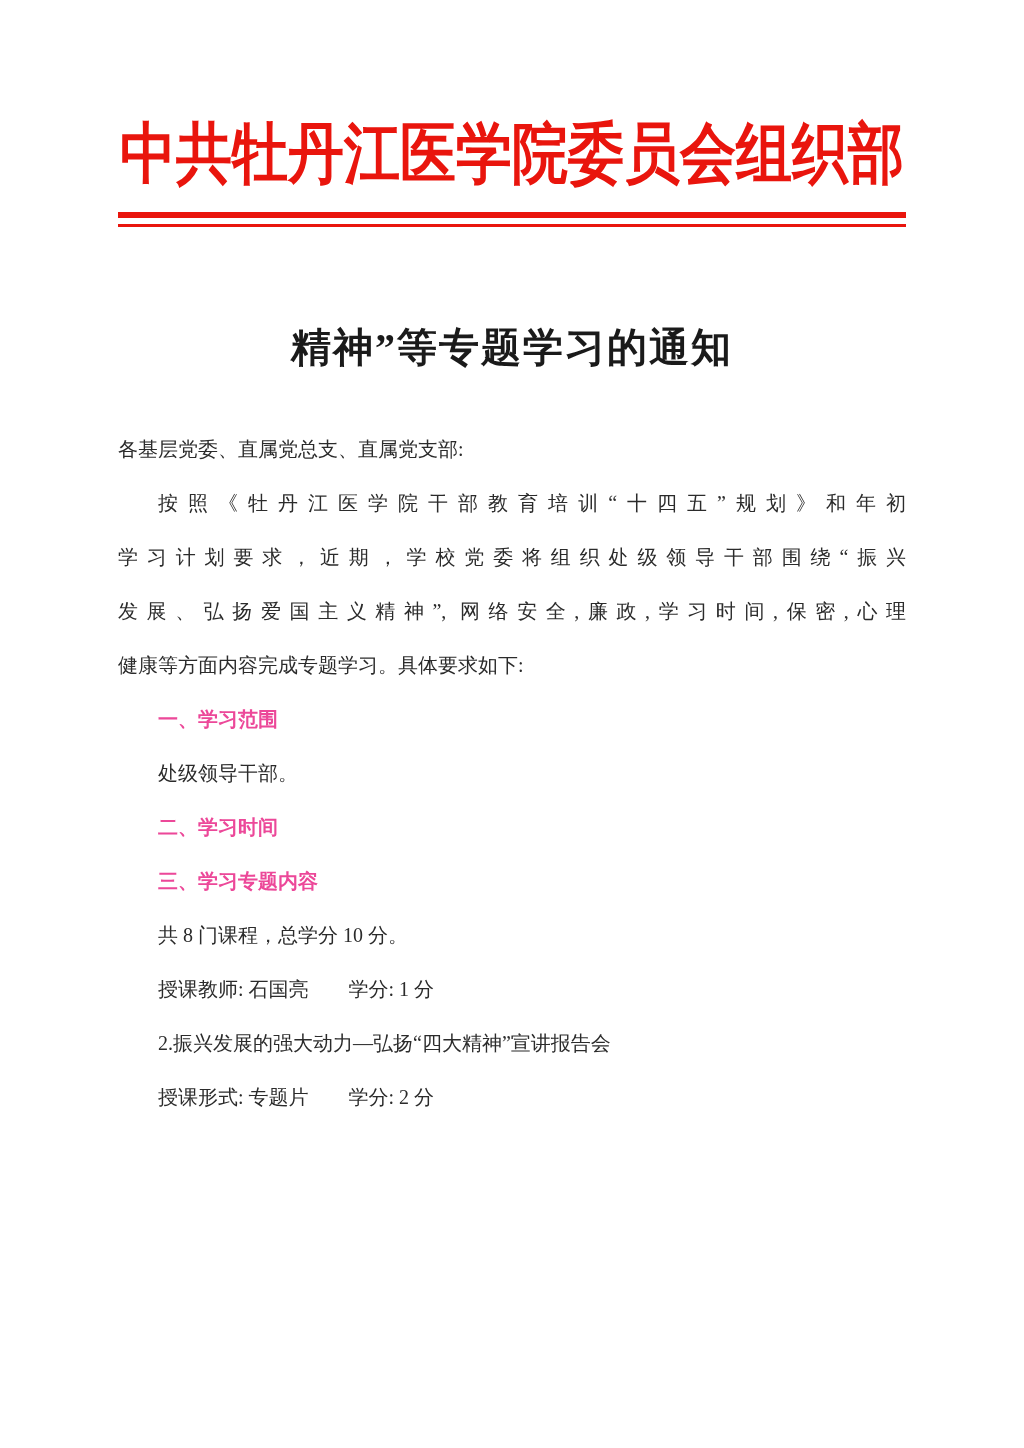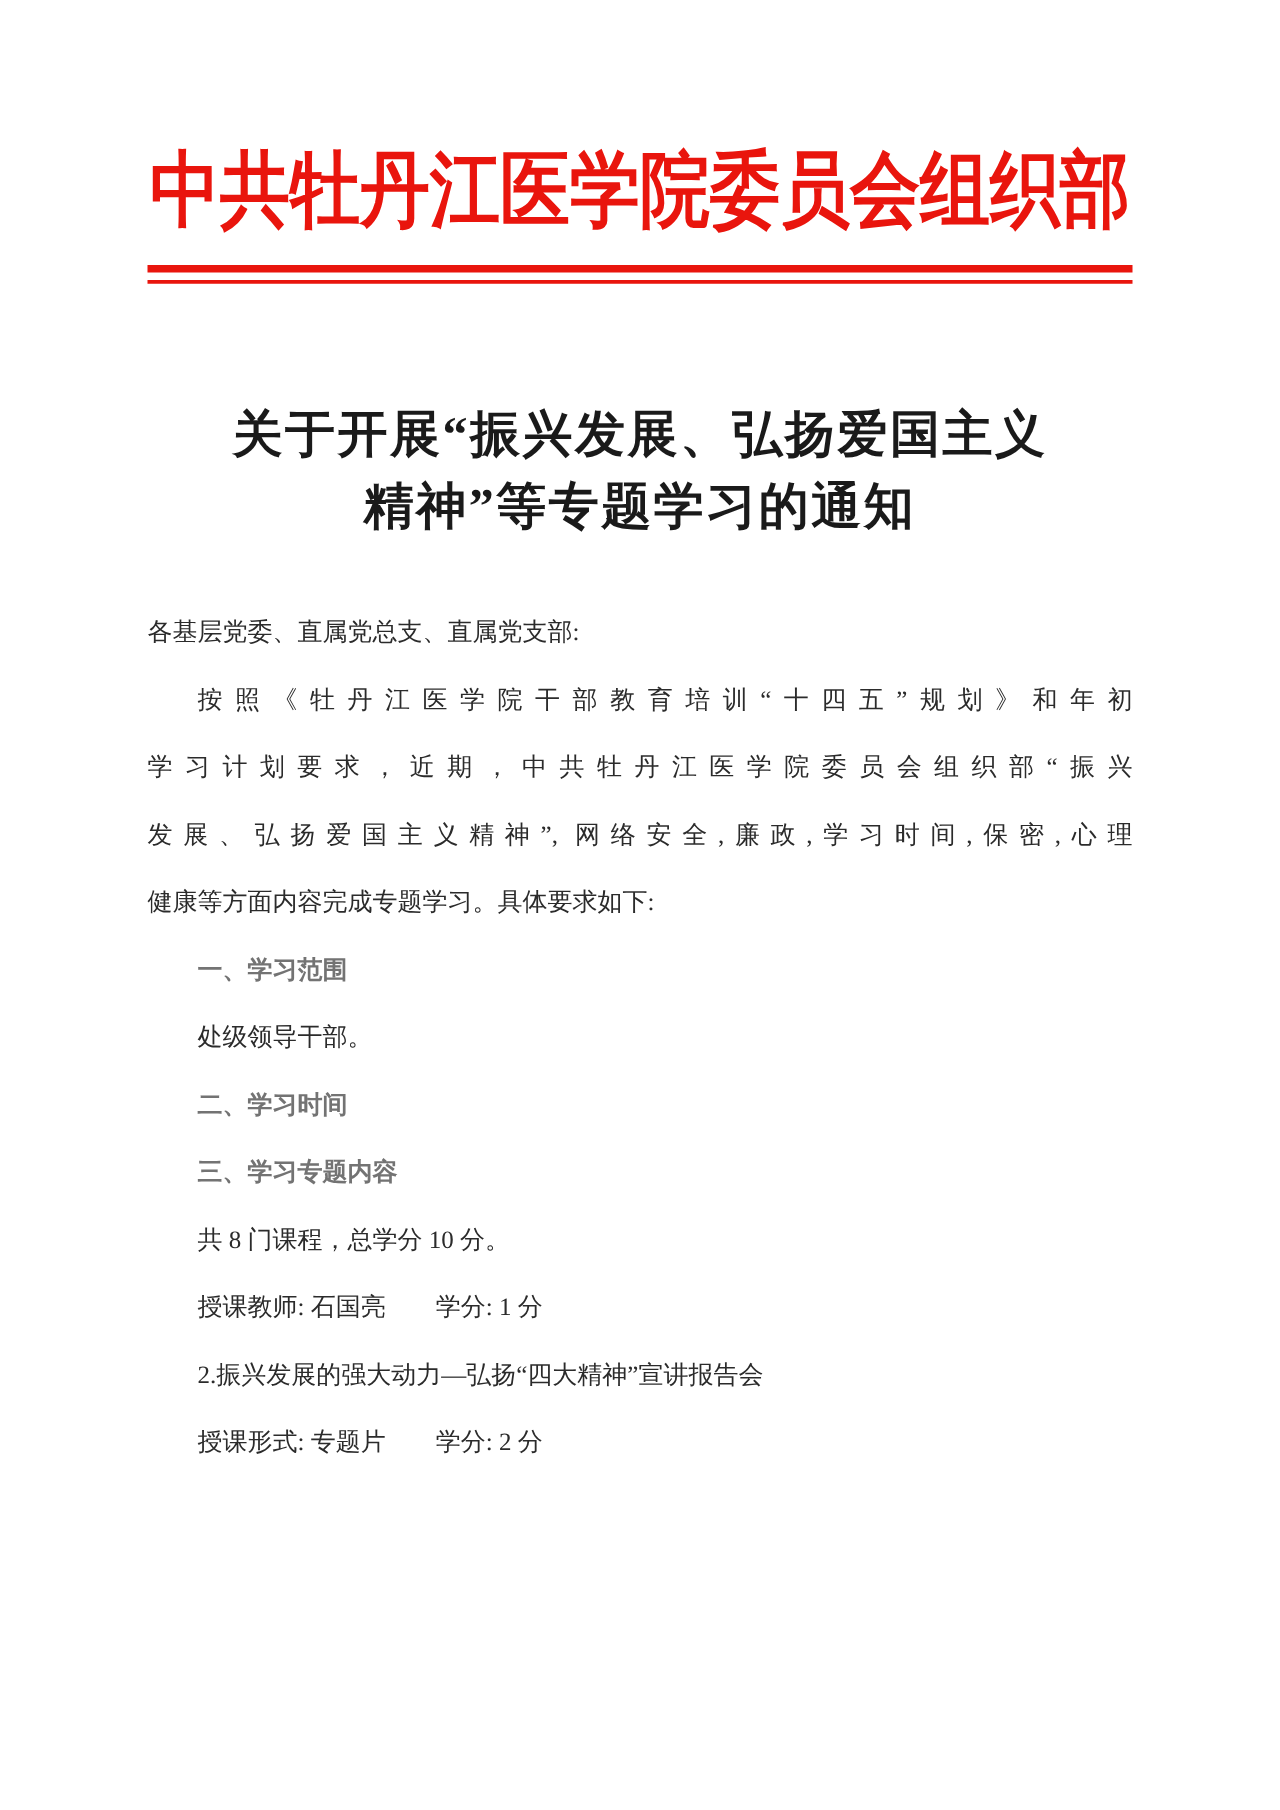--- a/index.html
+++ b/index.html
@@ -48,45 +48,44 @@
     font-size: 20px;
     line-height: 54px;
     color: #2b2b2b;
   }
   .ln { min-height: 54px; }
   .indent { text-indent: 2em; }
   .justify { text-align: justify; text-align-last: justify; }
   .heading {
     font-family: "Liberation Sans", "DejaVu Sans", sans-serif;
     font-weight: bold;
-    color: #737373;
+    color: #ec4899;
   }
 </style>
 </head>
 <body>
 
 <div class="page">
 
   <div class="org-name" style="color: rgb(233, 21, 13);">中共牡丹江医学院委员会组织部</div>
 
   <div class="rules">
     <div class="rule-thick" style="background: rgb(233, 21, 13);"></div>
     <div class="rule-gap"></div>
     <div class="rule-thin" style="background: rgb(233, 21, 13);"></div>
   </div>
 
   <div class="doc-title">
-    <div>关于开展“振兴发展、弘扬爱国主义</div>
     <div>精神”等专题学习的通知</div>
   </div>
 
   <div class="body-text">
     <div class="ln">各基层党委、直属党总支、直属党支部:</div>
     <div class="ln indent justify">按照《牡丹江医学院干部教育培训“十四五”规划》和年初</div>
-    <div class="ln justify">学习计划要求，近期，中共牡丹江医学院委员会组织部“振兴</div>
+    <div class="ln justify">学习计划要求，近期，学校党委将组织处级领导干部围绕“振兴</div>
     <div class="ln justify">发展、弘扬爱国主义精神”, 网络安全,廉政,学习时间,保密,心理</div>
     <div class="ln">健康等方面内容完成专题学习。具体要求如下:</div>
     <div class="ln indent heading">一、学习范围</div>
     <div class="ln indent">处级领导干部。</div>
     <div class="ln indent heading">二、学习时间</div>
     <div class="ln indent heading">三、学习专题内容</div>
     <div class="ln indent">共 8 门课程，总学分 10 分。</div>
     <div class="ln indent">授课教师: 石国亮　　学分: 1 分</div>
     <div class="ln indent">2.振兴发展的强大动力—弘扬“四大精神”宣讲报告会</div>
     <div class="ln indent">授课形式: 专题片　　学分: 2 分</div>

